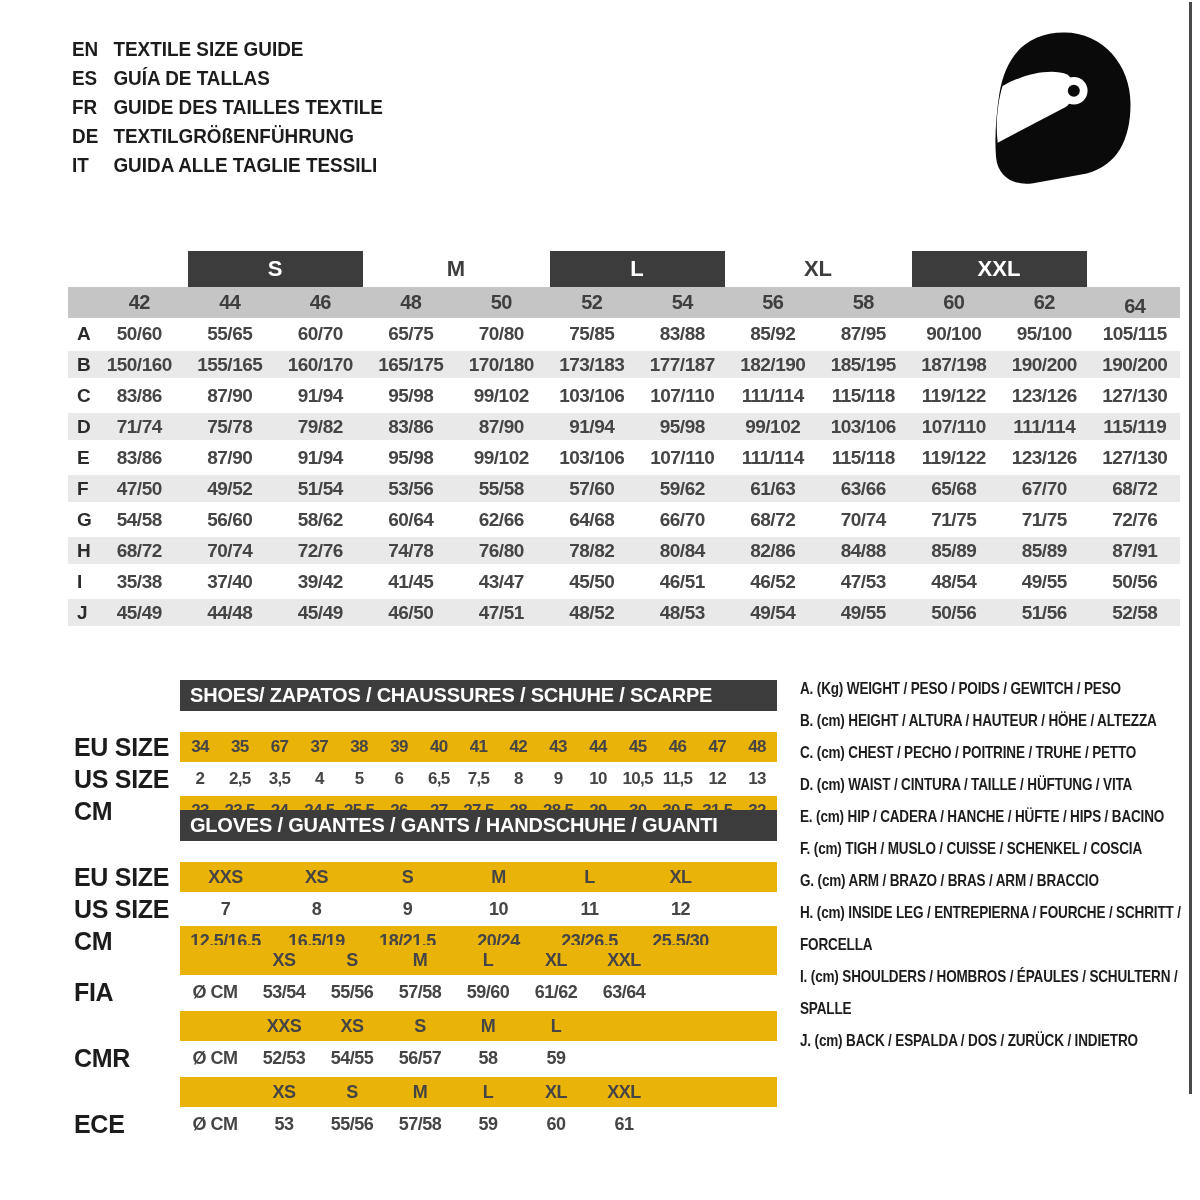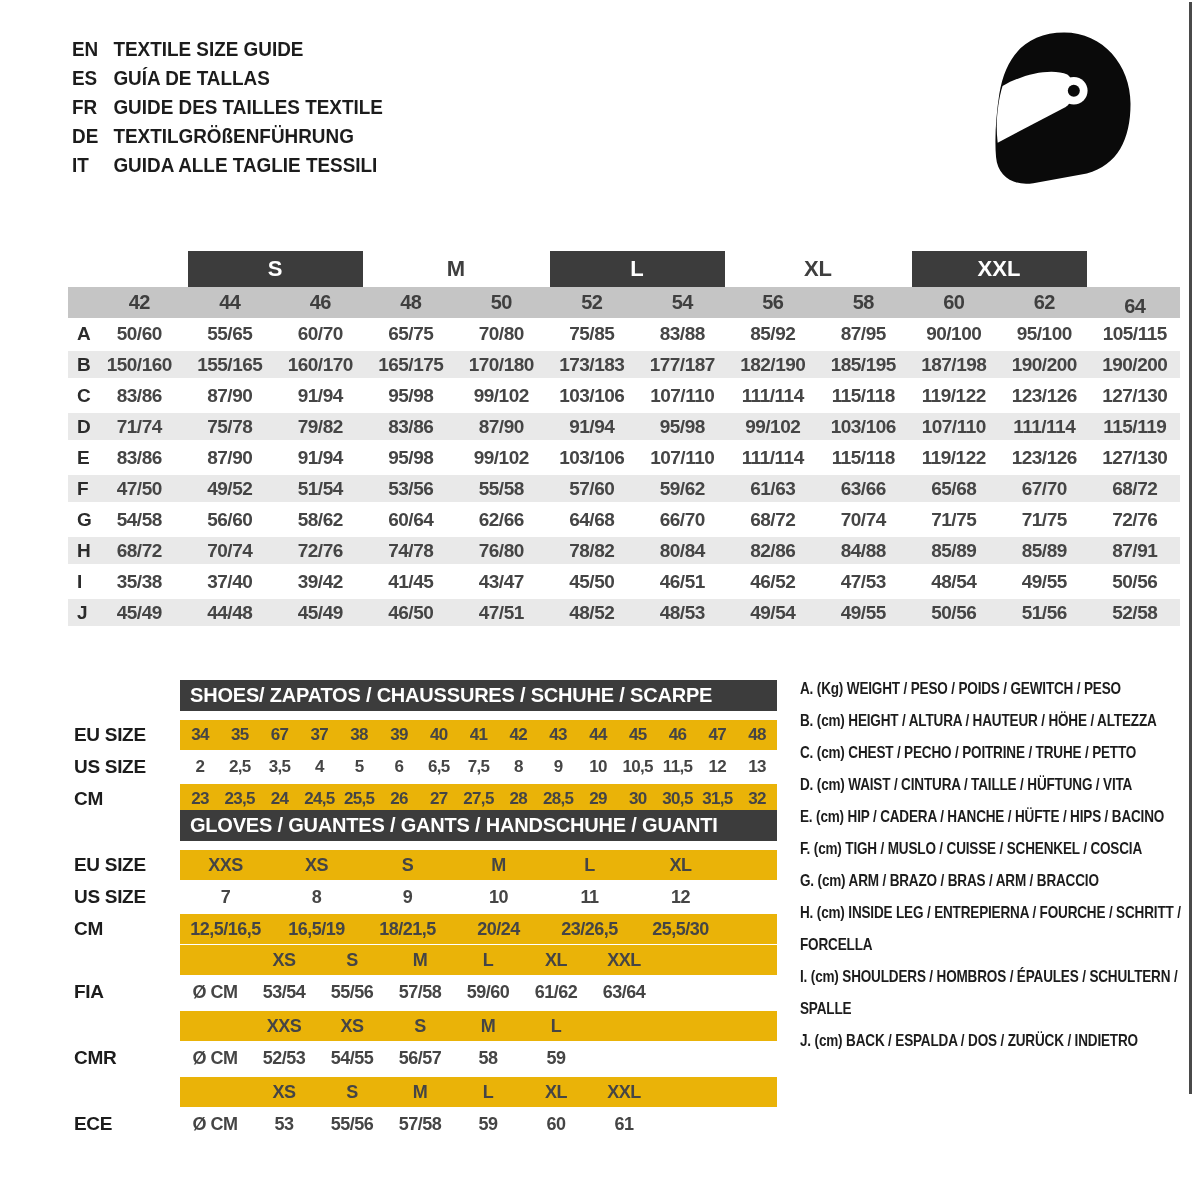--- a/index.html
+++ b/index.html
@@ -33,24 +33,24 @@
   .mt-row.shaded{background:#e9e9e9;border-top:2px solid #fff;border-bottom:2px solid #fff;}
   .mt-letter{display:flex;align-items:center;padding-left:9px;font-weight:bold;font-size:19px;color:#2b2b2b;}
   .mt-cell{display:flex;align-items:center;justify-content:center;font-weight:bold;font-size:19px;
            color:#454545;letter-spacing:-0.5px;white-space:nowrap;}
 
   
   .sec{position:absolute;left:68px;width:712px;}
   .sec.shoes{top:680px;} .sec.gloves{top:810px;} .sec.helmets{top:945px;}
   .sec-titlebar{margin-left:112px;width:597px;height:31px;background:#3c3c3c;color:#fff;
                 font-weight:bold;font-size:20px;display:flex;align-items:center;padding-left:10px;
-                letter-spacing:-0.2px;margin-bottom:9px;white-space:nowrap;}
+                letter-spacing:-0.2px;margin-bottom:21px;white-space:nowrap;}
   .sec-row{display:flex;height:30px;margin-bottom:2px;}
   .sec-label{width:112px;flex:0 0 112px;display:flex;align-items:center;padding-left:6px;
-             font-weight:bold;font-size:19px;color:#1c1c1c;letter-spacing:-0.3px;}
+             font-weight:bold;font-size:25px;color:#1c1c1c;letter-spacing:-0.3px;}
   .sec-band{width:597px;display:grid;}
   .sec-band.shaded{background:#eab308;}
   .shoe-grid{grid-template-columns:repeat(15,1fr);}
   .glove-grid{grid-template-columns:repeat(6,91px) 1fr;}
   .helm-grid{grid-template-columns:70px repeat(6,68px) 1fr;}
   .sec-cell{display:flex;align-items:center;justify-content:center;font-weight:bold;color:#454545;
             letter-spacing:-0.5px;font-size:18px;white-space:nowrap;}
   .sec.shoes .sec-cell{font-size:17px;letter-spacing:-0.7px;}
   .helm-group{margin-bottom:4px;}
 

